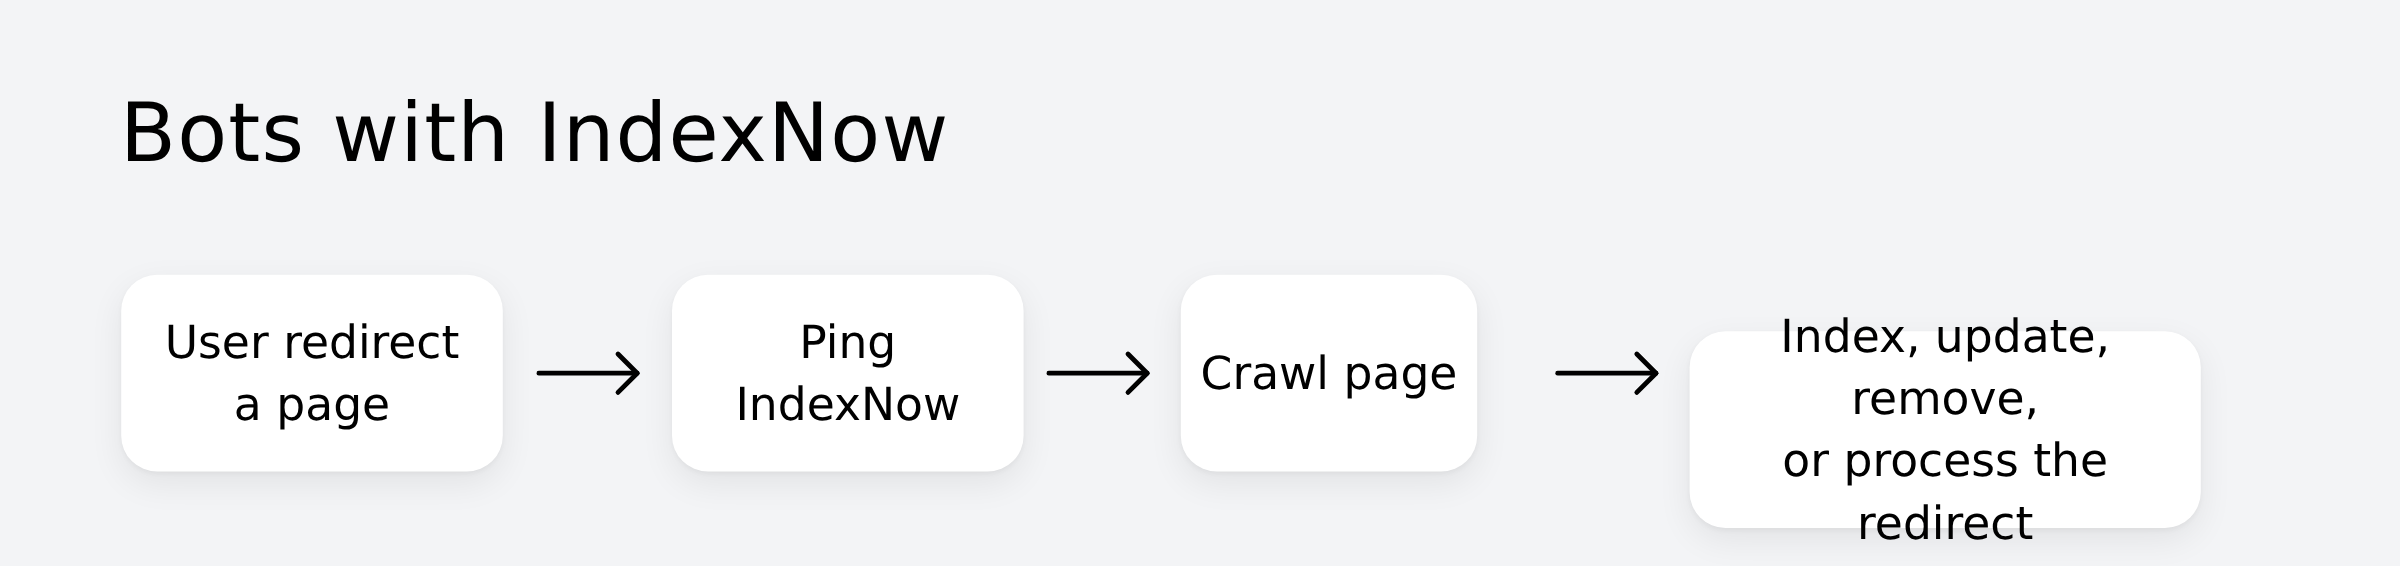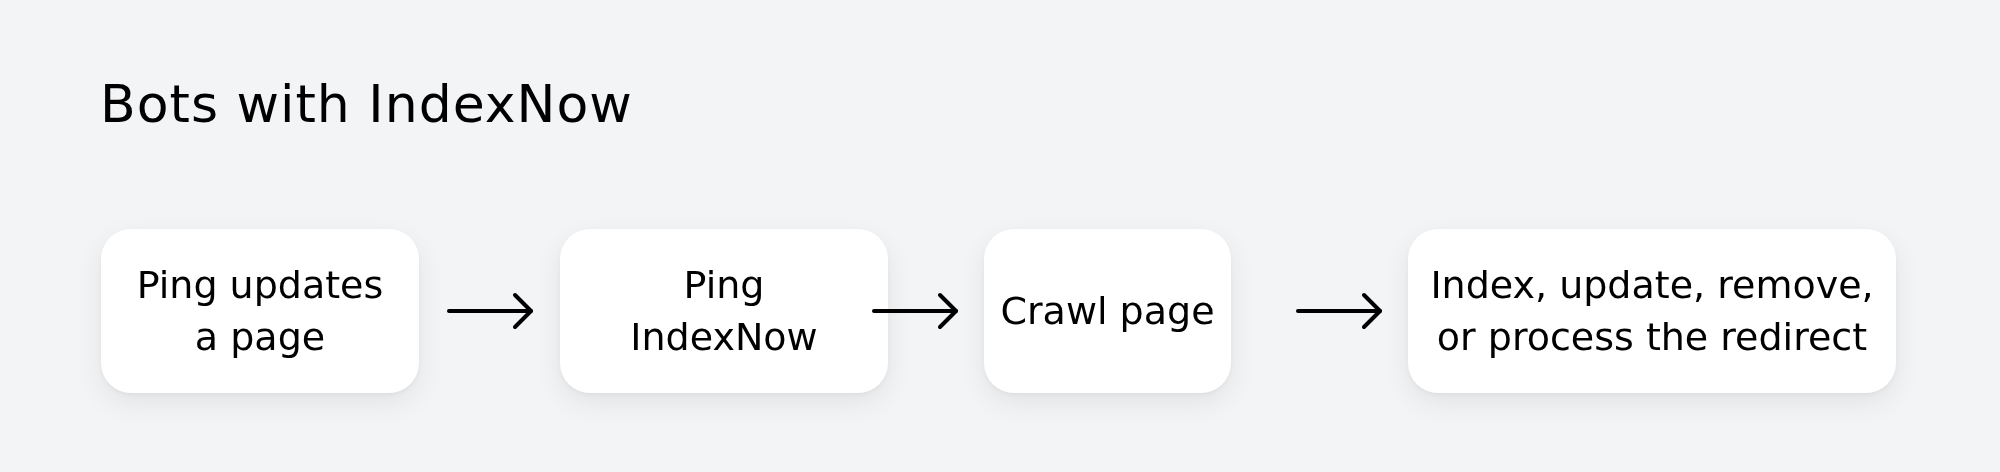--- a/index.html
+++ b/index.html
@@ -7,54 +7,54 @@
       width: 2000px; height: 472px;
       background: #f3f4f6;
       font-family: "DejaVu Sans", sans-serif;
       position: relative;
       overflow: hidden;
       color: #000;
     }
     .title {
       position: absolute;
       left: 100px; top: 78px;
-      font-size: 52px;
+      font-size: 68px;
       font-weight: 400;
       letter-spacing: 1px;
       margin: 0;
       line-height: 1;
     }
     .box {
       position: absolute;
       top: 229px; height: 164px;
       background: #ffffff;
       border-radius: 30px;
       box-shadow: 0 10px 28px rgba(0,0,0,0.07), 0 2px 4px rgba(0,0,0,0.04);
       display: flex; align-items: center; justify-content: center;
       text-align: center;
       font-size: 38px;
       line-height: 52px;
     }
     .box span { white-space: pre-line; }
     .b1 { left: 101px; width: 318px; }
-    .b2 { left: 560px; width: 328px; }
+    .b2 { left: 560px; width: 293px; }
     .b3 { left: 984px; width: 247px; }
-    .b4 { left: 1408px; width: 488px; }
+    .b4 { left: 1408px; width: 426px; margin-top: 47px; }
     .arrow { position: absolute; top: 292px; width: 88px; height: 38px; }
     .a1 { left: 447px; }
     .a2 { left: 872px; }
     .a3 { left: 1296px; }
   </style>
 </head>
 <body>
 
 <h1 class="title">Bots with IndexNow</h1>
 
 <div class="box b1">
-  <span>Ping updates
+  <span>User redirect
 a page</span>
 </div>
 
 <svg class="arrow a1" viewBox="0 0 88 38">
   <line x1="2" y1="19" x2="84" y2="19" stroke="#000" stroke-width="4" stroke-linecap="round"></line>
   <polyline points="68,3 84,19 68,35" fill="none" stroke="#000" stroke-width="4" stroke-linecap="round" stroke-linejoin="round"></polyline>
 </svg>
 
 <div class="box b2">
   <span>Ping

